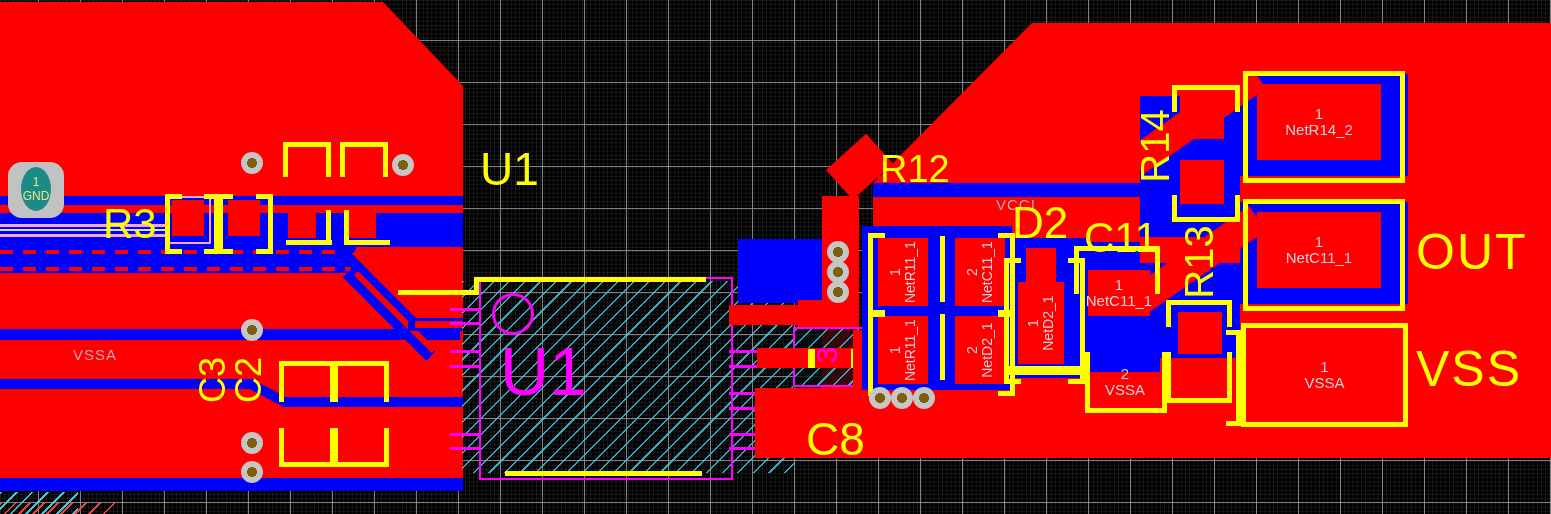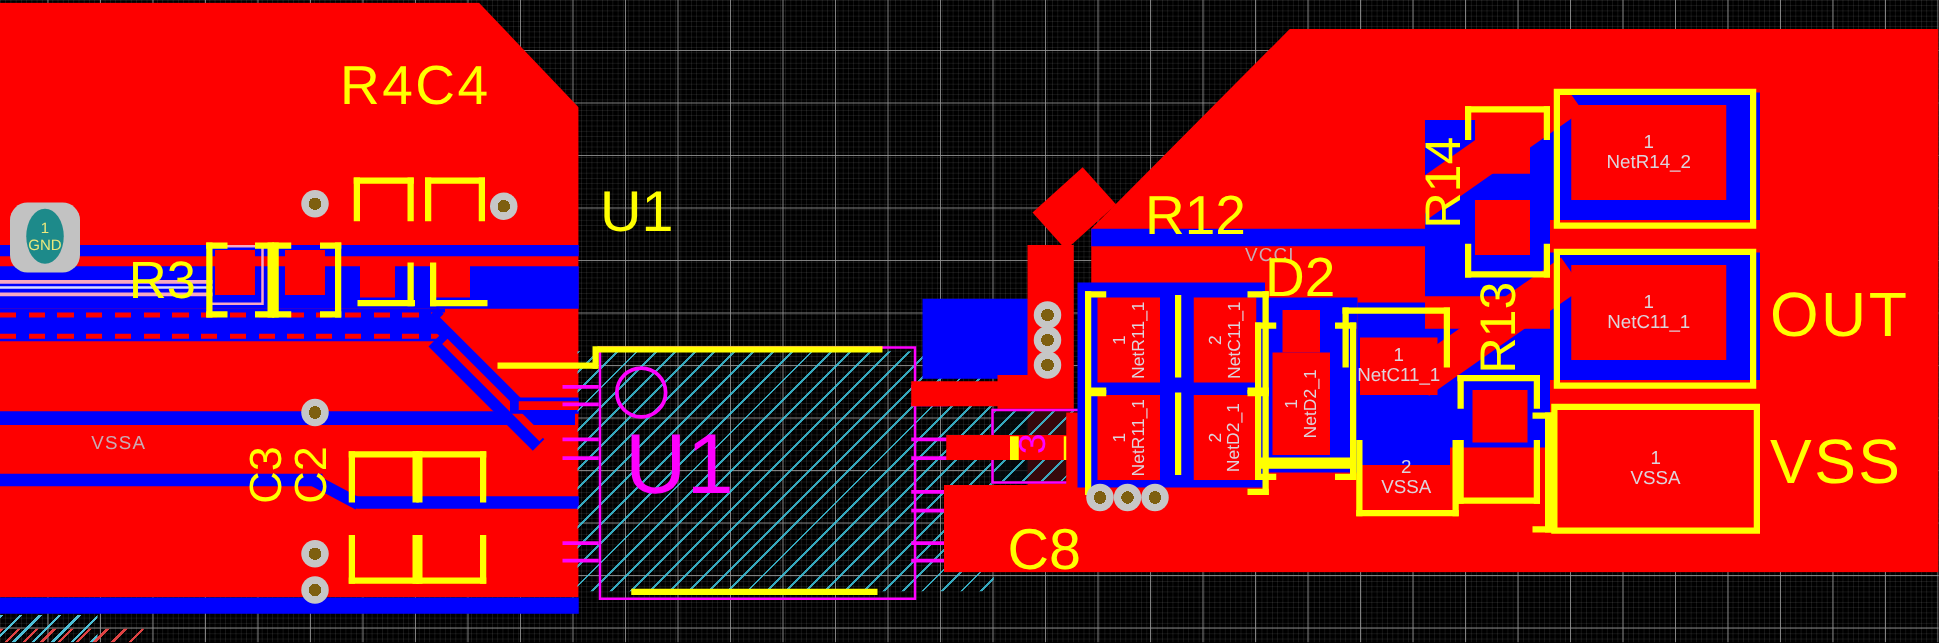--- a/index.html
+++ b/index.html
@@ -82,21 +82,20 @@
   <div class="a brk" style="left:279px;top:428px;width:46px;height:34px;border-bottom-width:5px;border-left-width:5px;border-right-width:5px;"></div>
   <div class="a brk" style="left:333px;top:428px;width:46px;height:34px;border-bottom-width:5px;border-left-width:5px;border-right-width:5px;"></div>
 
   <div class="a" style="left:8px;top:162px;width:56px;height:56px;background:#c2c2c2;border-radius:14px;"></div>
   <div class="a" style="left:21px;top:167px;width:30px;height:44px;background:#1d8a8a;border-radius:50%;"></div>
   <div class="a flexc" style="left:8px;top:166px;width:56px;height:48px;flex-direction:column;color:#ece87d;font-size:12px;line-height:1.15;">
     <span>1</span>
     <span>GND</span>
   </div>
 
-  <div class="a silk" style="left:272px;top:44px;font-size:44px;letter-spacing:2px;">R4C4</div>
   <div class="a silk" style="left:103px;top:200px;font-size:42px;">R3</div>
   <div class="a silk flexc rot" style="left:183px;top:360px;width:60px;height:40px;font-size:36px;">C3</div>
   <div class="a silk flexc rot" style="left:219px;top:360px;width:60px;height:40px;font-size:36px;">C2</div>
   <div class="a pour" style="left:73px;top:346px;font-size:15px;letter-spacing:1px;">VSSA</div>
   <div class="a silk" style="left:480px;top:142px;font-size:46px;">U1</div>
 
   <div class="a hatchC" style="left:462px;top:281px;width:333px;height:192px;"></div>
   <div class="a" style="left:479px;top:277px;width:250px;height:199px;border:2px solid #fe00fe;"></div>
   <div class="a" style="left:492px;top:293px;width:36px;height:36px;border:3px solid #fe00fe;border-radius:50%;"></div>
   <div class="a" style="left:500px;top:332px;font-size:68px;color:#fe00fe;">U1</div>
@@ -201,23 +200,24 @@
   <div class="a yel" style="left:1074px;top:246px;width:86px;height:5px;"></div>
   <div class="a yel" style="left:1074px;top:246px;width:5px;height:48px;"></div>
   <div class="a yel" style="left:1155px;top:246px;width:5px;height:48px;"></div>
   <div class="a brk" style="left:1085px;top:352px;width:72px;height:56px;border-bottom-width:5px;border-left-width:5px;border-right-width:5px;"></div>
   <div class="a brk" style="left:1166px;top:352px;width:56px;height:46px;border-bottom-width:5px;border-left-width:5px;border-right-width:5px;"></div>
   <div class="a brk" style="left:1166px;top:300px;width:56px;height:22px;border-top-width:5px;border-left-width:5px;border-right-width:5px;"></div>
   <div class="a brk" style="left:1226px;top:330px;width:10px;height:86px;border-right-width:6px;border-top-width:5px;border-bottom-width:5px;"></div>
   <div class="a brk" style="left:1172px;top:85px;width:58px;height:22px;border-top-width:5px;border-left-width:5px;border-right-width:5px;"></div>
   <div class="a brk" style="left:1172px;top:195px;width:58px;height:22px;border-bottom-width:5px;border-left-width:5px;border-right-width:5px;"></div>
 
-  <div class="a silk" style="left:916px;top:148px;font-size:44px;">R12</div>
+  <div class="a silk" style="left:880px;top:148px;font-size:38px;">R12</div>
   <div class="a pour" style="left:996px;top:196px;font-size:15px;letter-spacing:1px;">VCCI</div>
   <div class="a silk" style="left:1012px;top:198px;font-size:44px;">D2</div>
+  <div class="a silk" style="left:1084px;top:214px;font-size:42px;">C11</div>
   <div class="a silk flexc rot" style="left:1103px;top:123px;width:104px;height:46px;font-size:40px;">R14</div>
   <div class="a silk flexc rot" style="left:1154px;top:240px;width:90px;height:44px;font-size:40px;">R13</div>
   <div class="a silk" style="left:806px;top:412px;font-size:46px;">C8</div>
   <div class="a silk" style="left:1416px;top:340px;font-size:50px;letter-spacing:2px;">VSS</div>
   <div class="a silk" style="left:1416px;top:223px;font-size:50px;letter-spacing:2px;">OUT</div>
 
   <div class="a via" style="left:241px;top:152px;"></div>
   <div class="a via" style="left:392px;top:154px;"></div>
   <div class="a via" style="left:241px;top:319px;"></div>
   <div class="a via" style="left:241px;top:432px;"></div>

